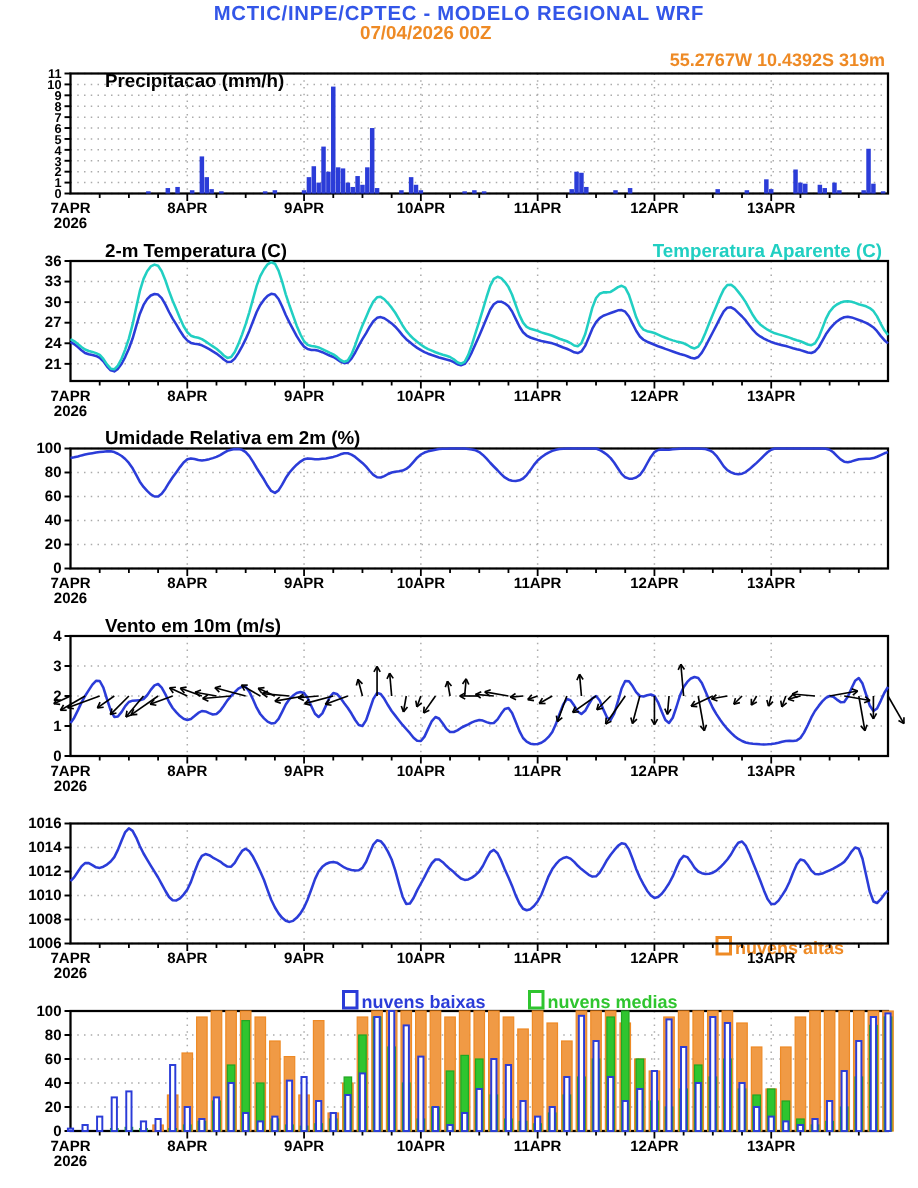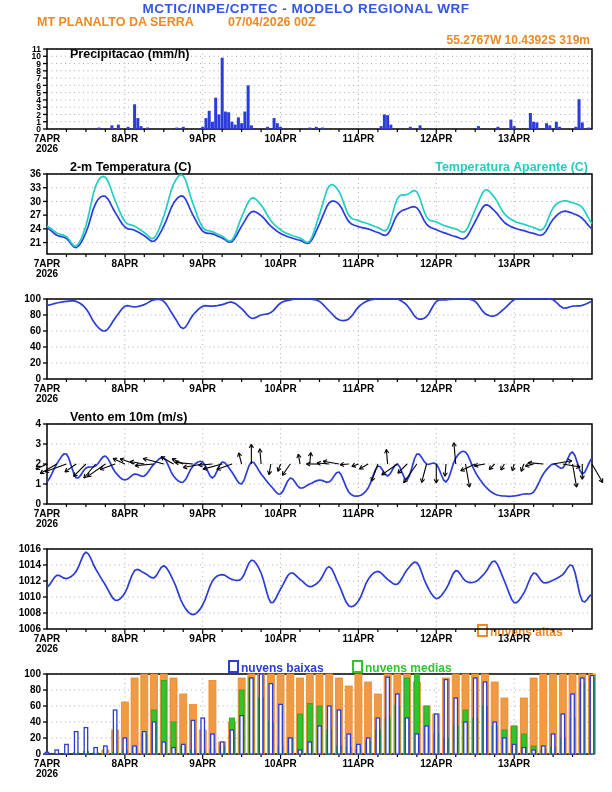--- a/index.html
+++ b/index.html
@@ -1,40 +1,40 @@
 <!DOCTYPE html>
 <html><head>
 <meta charset="utf-8">
 <style>
   html,body{margin:0;padding:0;background:#fff;}
   .page{position:relative;width:612px;height:792px;background:#fff;overflow:hidden;
         font-family:"Liberation Sans",sans-serif;font-weight:700;}
   .abs{position:absolute;white-space:nowrap;}
   .hdr1{left:0;right:0;top:1px;text-align:center;font-size:13.5px;letter-spacing:.5px;}
   .hdr2a{left:37px;top:15px;font-size:12.5px;}
-  .hdr2b{left:228px;top:15px;font-size:12.5px;}
+  .hdr2b{left:240px;top:15px;font-size:12.5px;}
   .coords{right:22px;top:33px;font-size:12px;}
   .ptitle{font-size:12.5px;color:#000;}
   .legend-item{font-size:12px;}
   .sq{display:inline-block;width:7px;height:9px;background:#fff;vertical-align:-1px;margin-right:2px;}
   svg{position:absolute;left:0;top:0;}
   svg text{font-family:"Liberation Sans",sans-serif;font-weight:700;fill:#000;}
 </style>
 </head>
 <body>
 
 <div class="page">
   <div class="abs hdr1" style="color: rgb(51, 86, 232);">MCTIC/INPE/CPTEC - MODELO REGIONAL WRF</div>
-  <div class="abs hdr2a" style="color: rgb(238, 138, 37);">MT PLANALTO DA SERRA</div>
   <div class="abs hdr2b" style="color: rgb(238, 138, 37);">07/04/2026 00Z</div>
   <div class="abs coords" style="color: rgb(238, 138, 37);">55.2767W 10.4392S 319m</div>
 
   <div class="abs ptitle" style="left:70px;top:35px;margin-top:12px;">Precipitacao (mm/h)</div>
   <div class="abs ptitle" style="left:70px;top:160px;">2-m Temperatura (C)</div>
   <div class="abs ptitle" style="right: 24px; top: 160px; color: rgb(33, 207, 194);">Temperatura Aparente (C)</div>
+  <div class="abs ptitle" style="left:70px;top:285px;">Umidade Relativa em 2m (%)</div>
   <div class="abs ptitle" style="left:70px;top:410px;">Vento em 10m (m/s)</div>
 
   <span class="abs legend-item" style="left: 228px; top: 660px; color: rgb(43, 60, 216);"><span class="sq" style="border: 2px solid rgb(43, 60, 216);"></span><span>nuvens baixas</span></span>
   <span class="abs legend-item" style="left: 352px; top: 660px; color: rgb(47, 197, 47);"><span class="sq" style="border: 2px solid rgb(47, 197, 47);"></span><span>nuvens medias</span></span>
   <span class="abs legend-item" style="left: 477px; top: 624px; color: rgb(238, 138, 37);"><span class="sq" style="border: 2px solid rgb(238, 138, 37);"></span><span>nuvens altas</span></span>
 
   <svg id="chart" width="612" height="792" viewBox="0 0 612 792">
       <g>
         <line x1="47" y1="129" x2="592" y2="129" stroke="#ababab" stroke-width="1" stroke-dasharray="1 3.5"></line>
         <line x1="43" y1="129" x2="47" y2="129" stroke="#000" stroke-width="1.3"></line>

